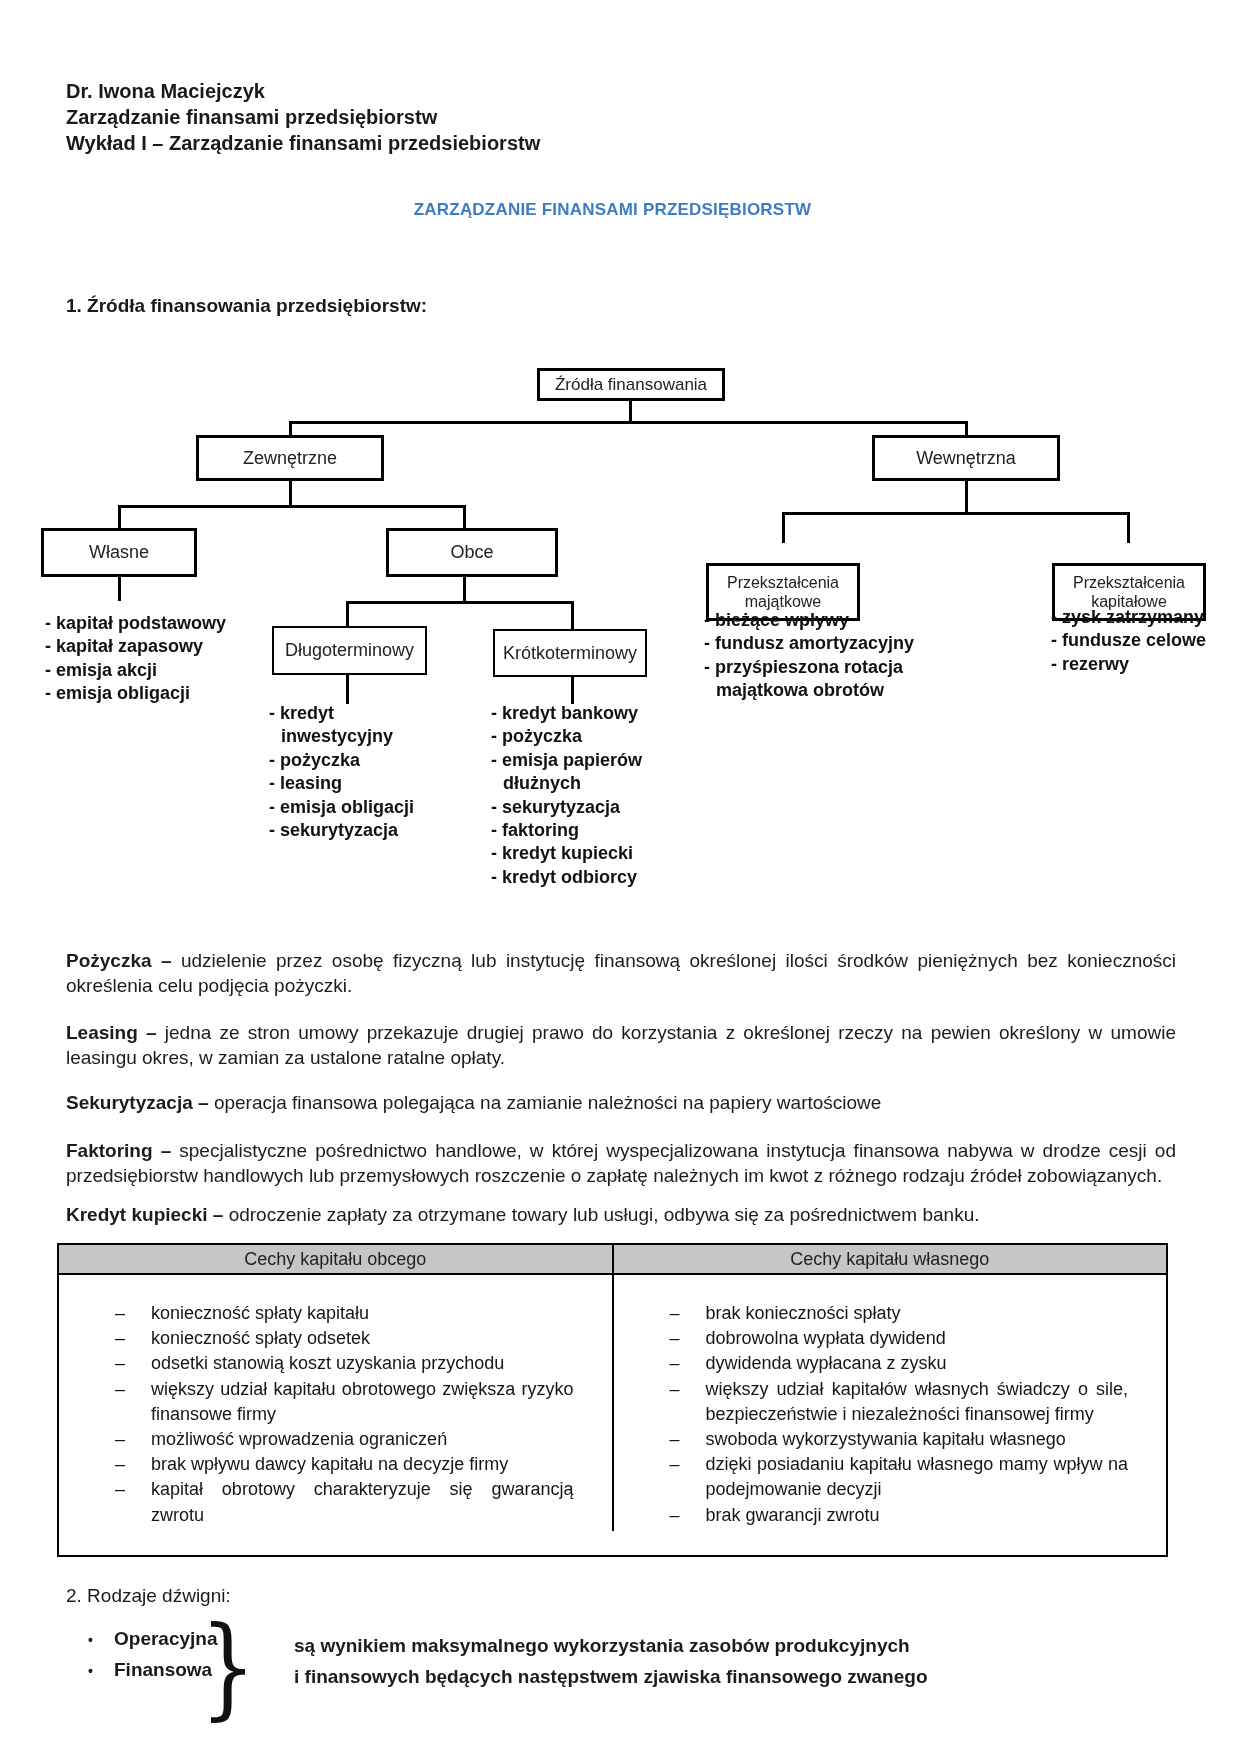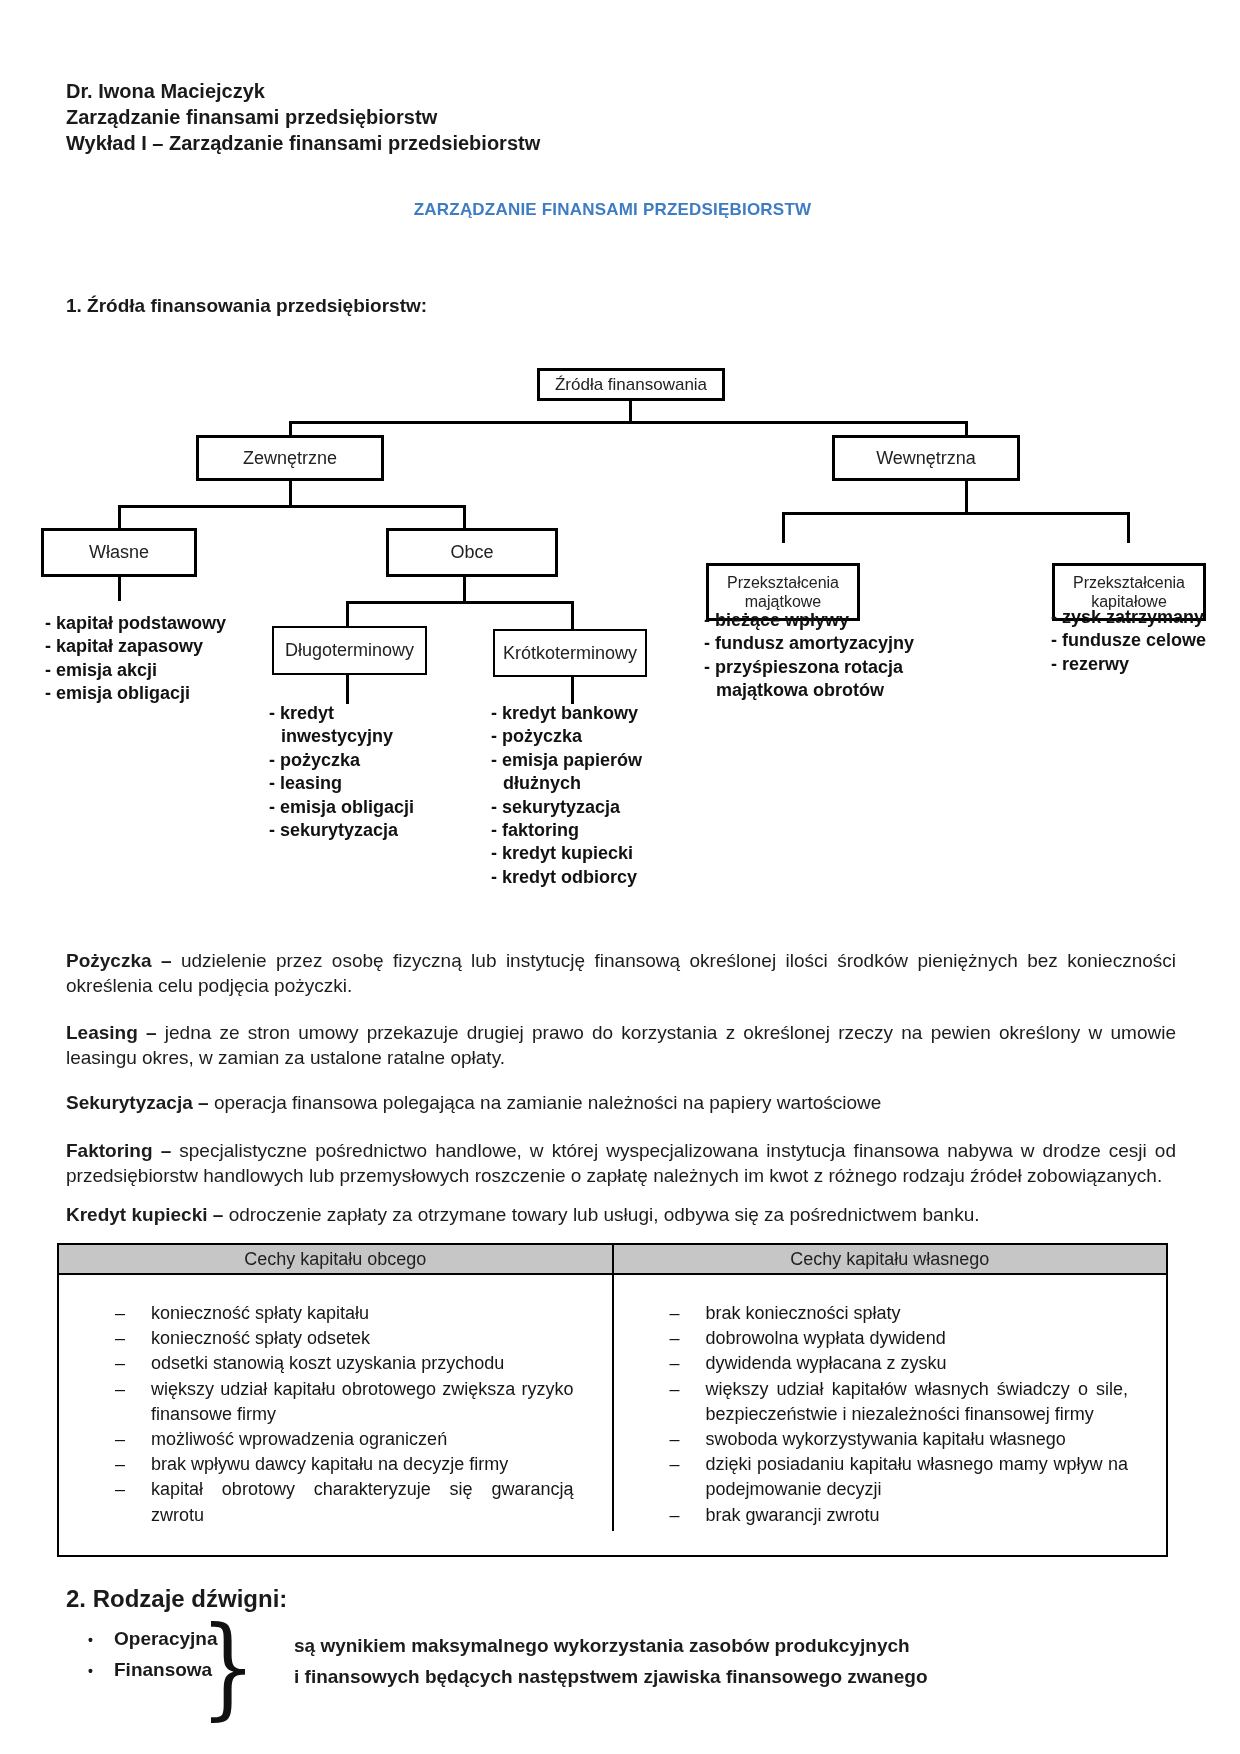--- a/index.html
+++ b/index.html
@@ -39,21 +39,21 @@
              font-size:18px; color:#1f1f1f; box-sizing:border-box; }
   .t-hcell:first-child { border-right:2px solid #000; }
   .t-body-row { display:flex; height:256px; }
   .t-bcell { flex:1; box-sizing:border-box; padding:26px 38px 0 56px; }
   .t-bcell:first-child { border-right:2px solid #000; }
   .t-item { display:flex; font-size:18px; line-height:25.2px; color:#161616; }
   .t-dash { width:36px; flex:none; }
   .t-text { flex:1; text-align:justify; }
 
   
-  .s2-heading { position:absolute; left:66px; top:1585px; font-size:24px; font-weight:700; }
+  .s2-heading { position:absolute; left:66px; top:1585px; font-size:19px; font-weight:400; }
   .bullets { position:absolute; left:88px; top:1628px; }
   .b-row { display:flex; align-items:baseline; height:31px; font-size:19px; font-weight:600; }
   .b-dot { width:26px; flex:none; font-size:14px; }
   .brace { position:absolute; left:200px; top:1612px; font-family:"DejaVu Serif", serif;
            font-size:110px; line-height:110px; font-weight:400; color:#111;
            transform:scaleX(0.8); transform-origin:left top; }
   .brace-text { position:absolute; left:294px; top:1630px; font-size:19px; font-weight:600;
                 line-height:31px; color:#1c1c1c; }
 </style>
 </head>
@@ -94,21 +94,21 @@
   <div class="cl" style="left:346px;top:601px;width:3px;height:25px;"></div>
   <div class="cl" style="left:571px;top:601px;width:3px;height:28px;"></div>
 
   <div class="cl" style="left:782px;top:601px;width:3px;height:14px;"></div>
   <div class="cl" style="left:1127px;top:601px;width:3px;height:12px;"></div>
   <div class="cl" style="left:346px;top:675px;width:3px;height:29px;"></div>
   <div class="cl" style="left:571px;top:677px;width:3px;height:27px;"></div>
 
   <div class="dbox" style="left:537px;top:368px;width:188px;height:33px;font-size:17px;">Źródła finansowania</div>
   <div class="dbox" style="left:196px;top:435px;width:188px;height:46px;">Zewnętrzne</div>
-  <div class="dbox" style="left:832px;top:435px;width:188px;height:46px;">Wewnętrzna</div>
+  <div class="dbox" style="left:872px;top:435px;width:188px;height:46px;">Wewnętrzna</div>
   <div class="dbox" style="left:41px;top:528px;width:156px;height:49px;">Własne</div>
   <div class="dbox" style="left:386px;top:528px;width:172px;height:49px;">Obce</div>
   <div class="dbox two-line" style="left:706px;top:543px;width:154px;height:58px;">Przekształcenia majątkowe</div>
   <div class="dbox two-line" style="left:1052px;top:543px;width:154px;height:58px;">Przekształcenia kapitałowe</div>
   <div class="dbox small" style="left:272px;top:626px;width:155px;height:49px;">Długoterminowy</div>
   <div class="dbox small" style="left:493px;top:629px;width:154px;height:48px;">Krótkoterminowy</div>
 
   <div class="dlist" style="left:45px;top:612px;width:215px;">
 
   <div>- kapitał podstawowy</div>

